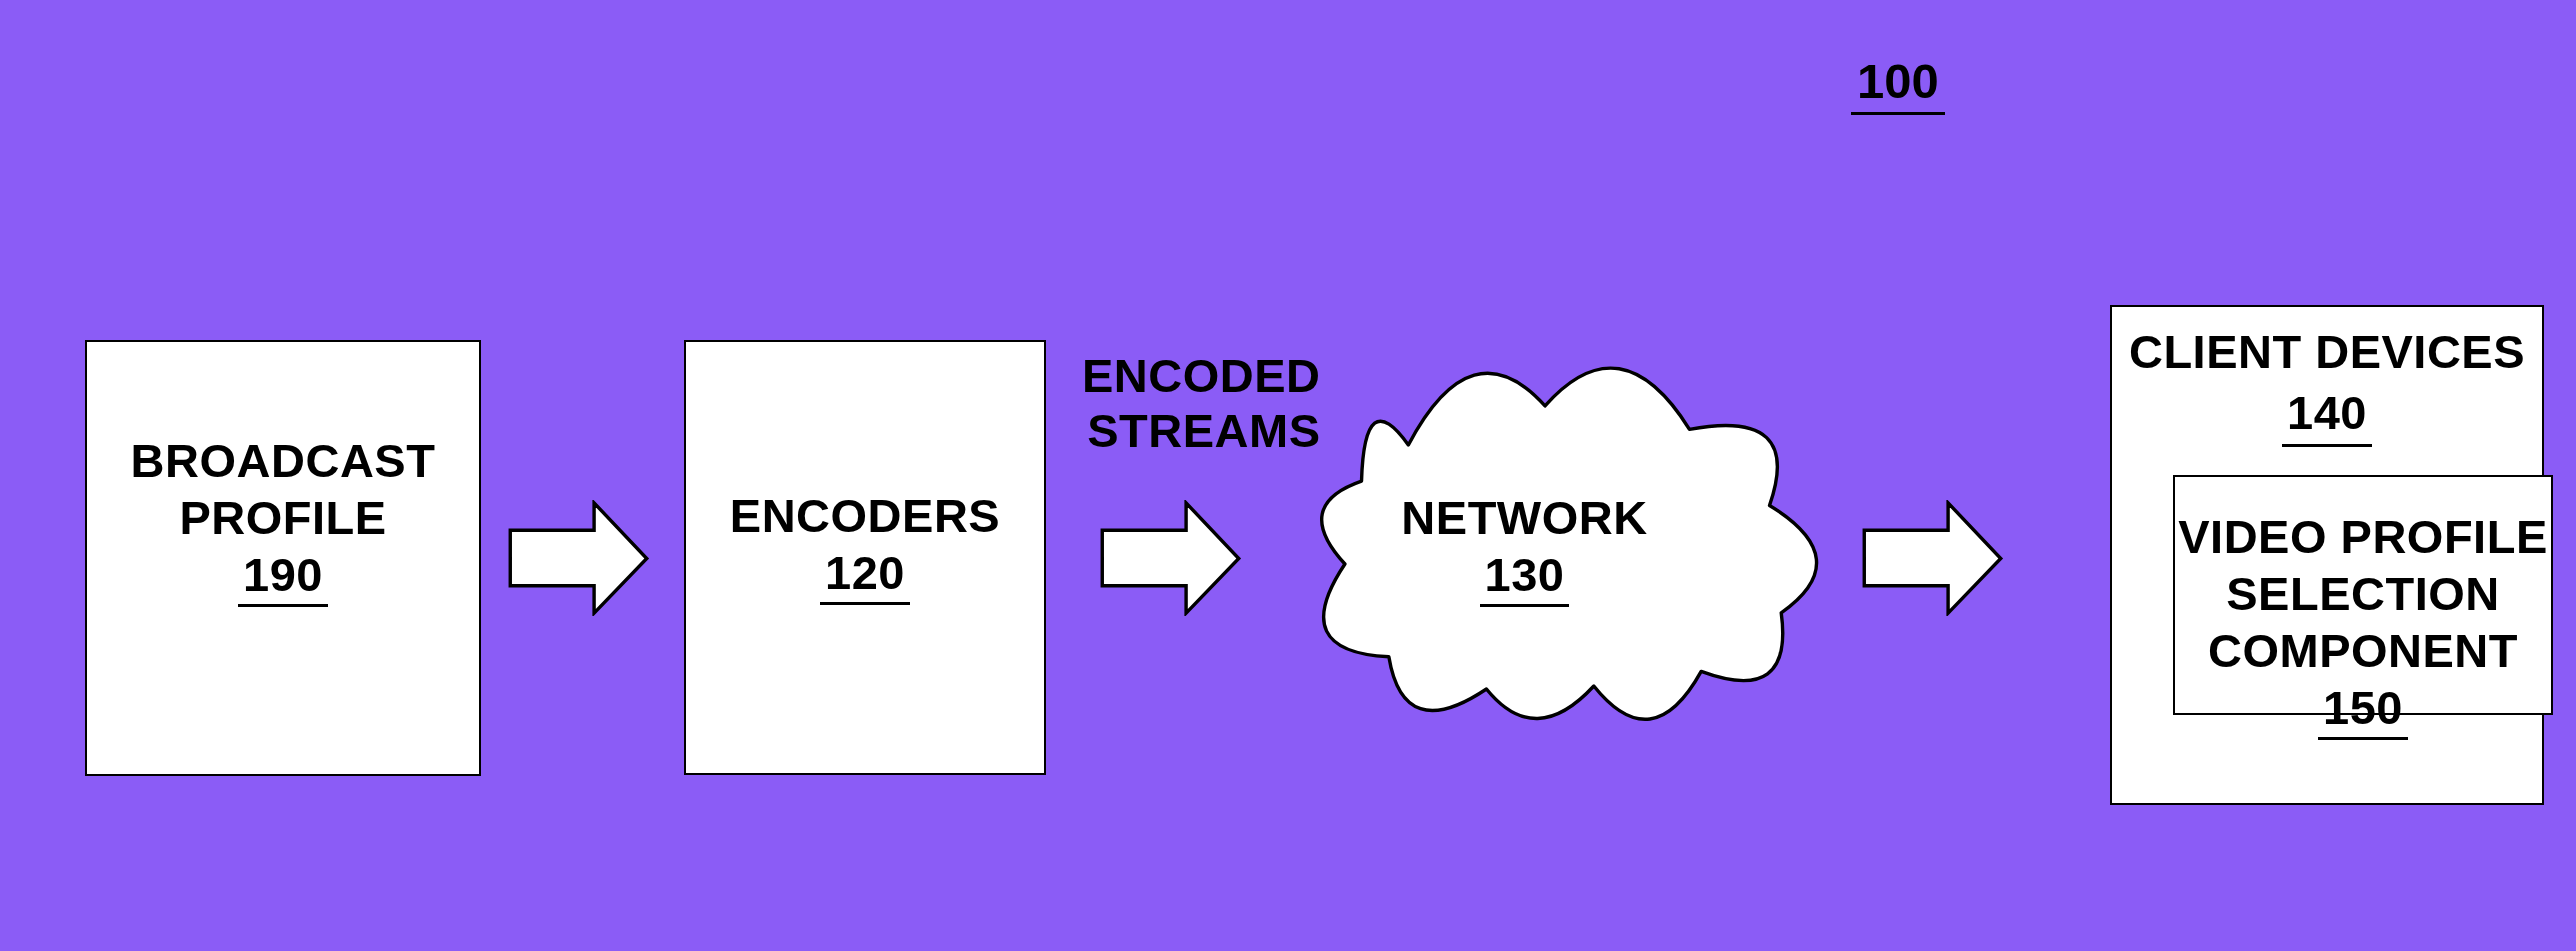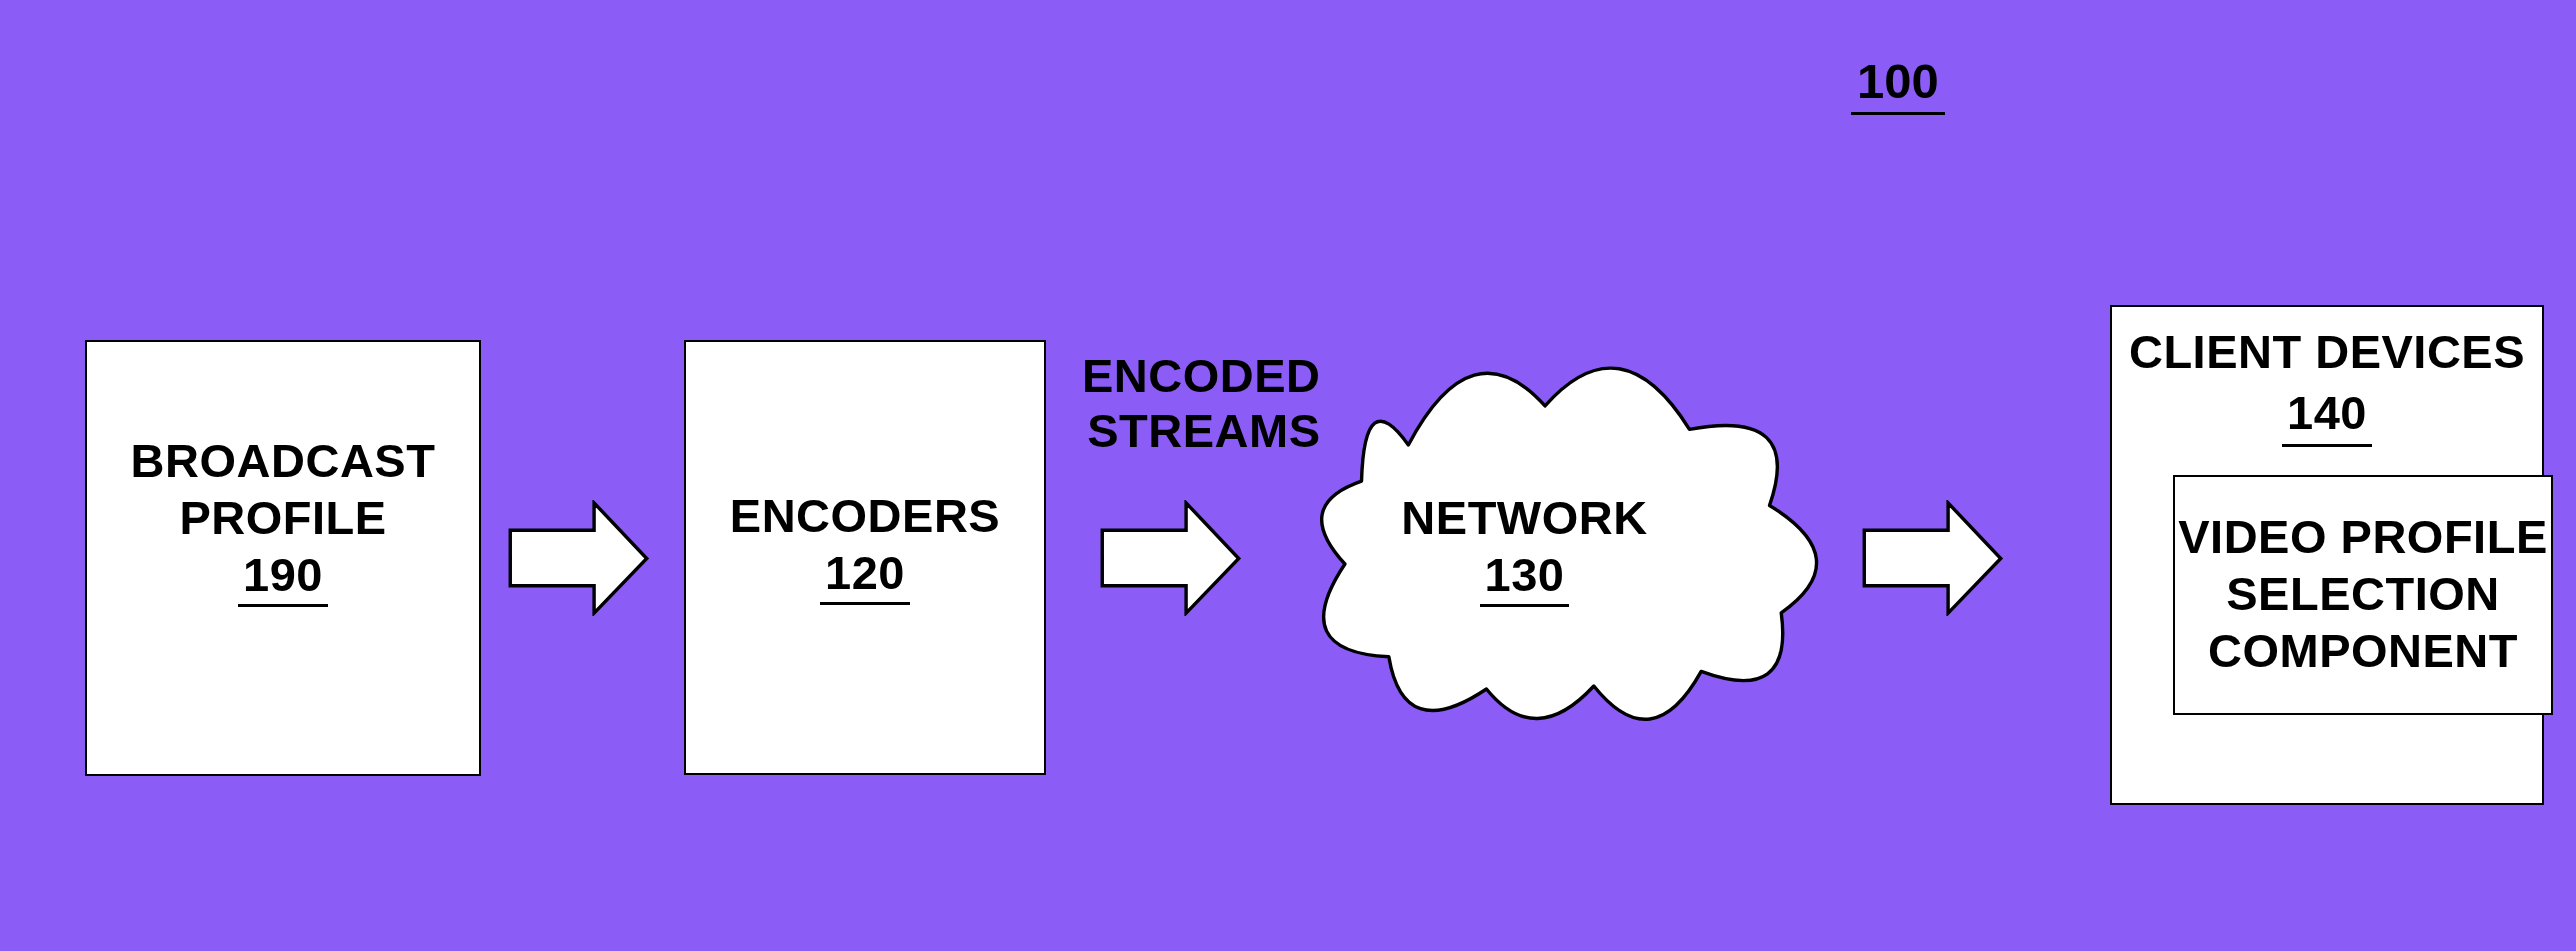--- a/index.html
+++ b/index.html
@@ -142,17 +142,18 @@
       <div>CLIENT DEVICES</div>
       <div><span class="ref-num">140</span></div>
     </div>
   </div>
 
   <div class="node-box" id="video-profile-box">
     <div class="box-label">
       <div>VIDEO PROFILE</div>
       <div>SELECTION</div>
       <div>COMPONENT</div>
+      <div><span class="ref-num">150</span></div>
     </div>
   </div>
 
 </div>
 
 
 </body></html>

